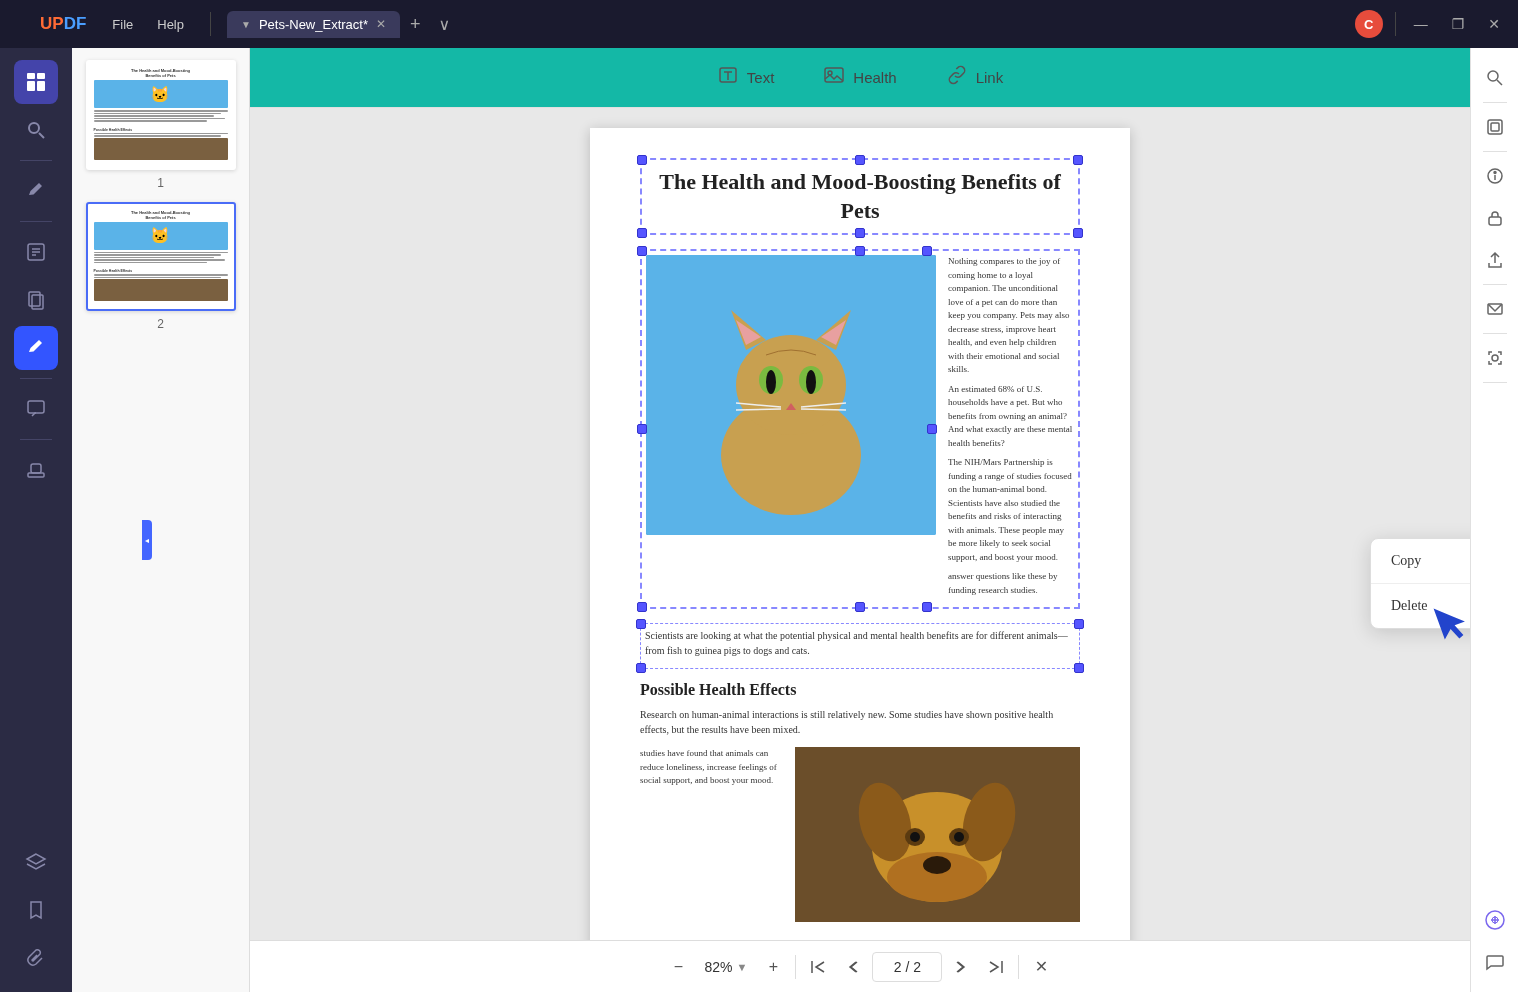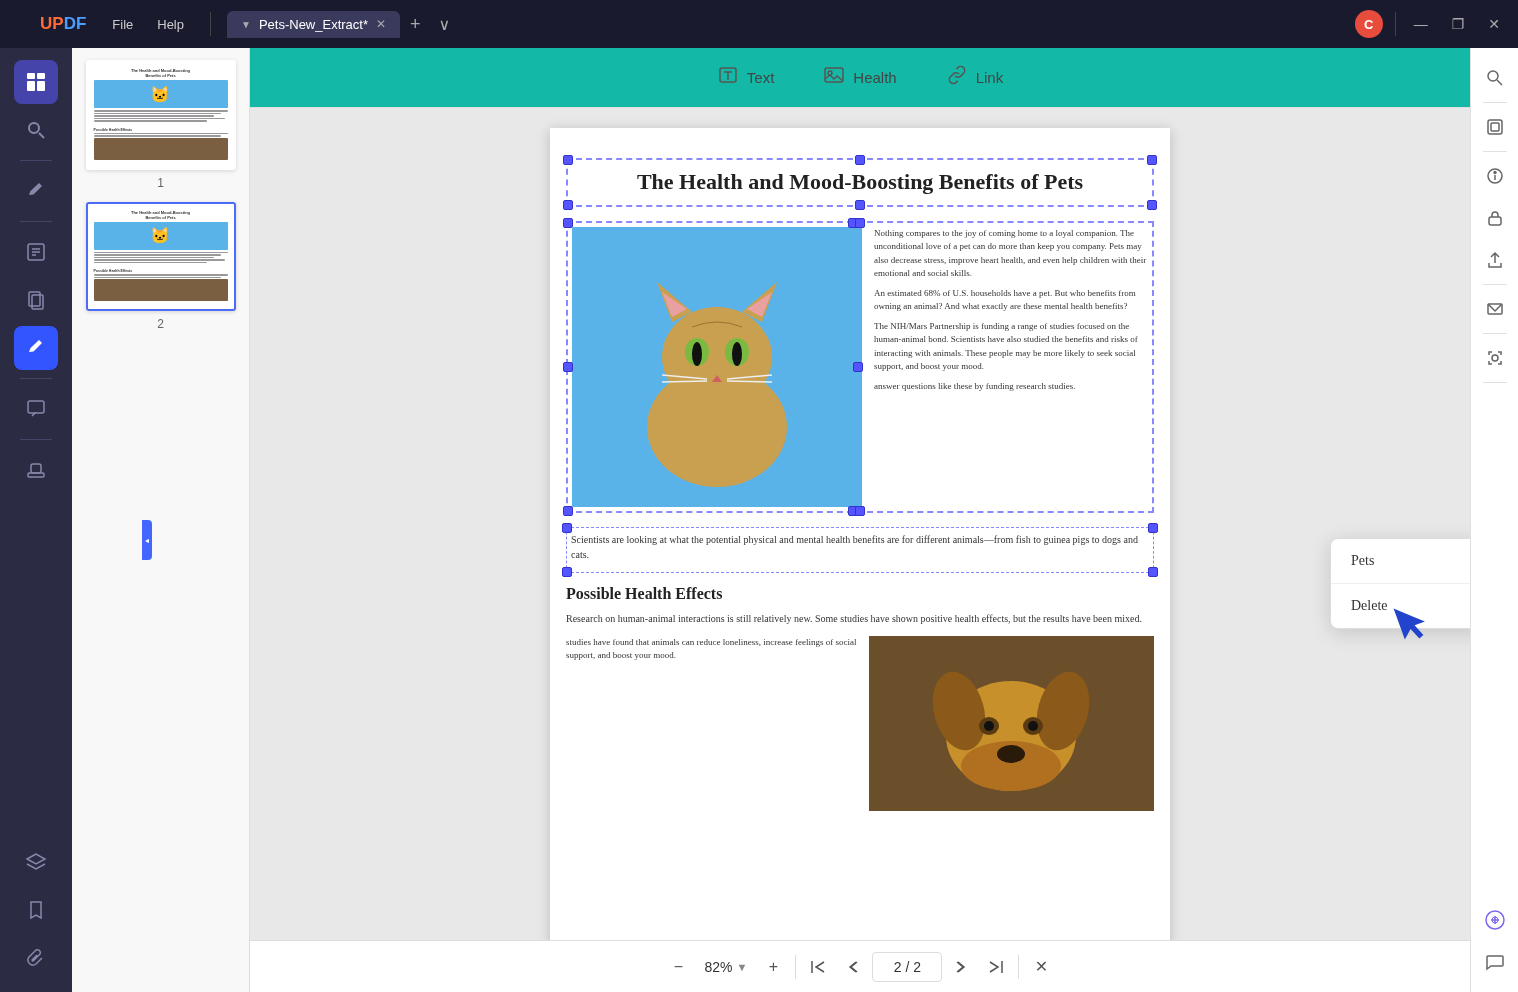--- a/index.html
+++ b/index.html
@@ -209,25 +209,25 @@
       overflow: auto;
       background: #e8e8e8;
       display: flex;
       justify-content: center;
       padding: 20px;
       position: relative;
     }
 
     .pdf-page {
       background: white;
-      width: 620px;
+      width: 540px;
       min-height: 820px;
       box-shadow: 0 2px 12px rgba(0,0,0,0.2);
       position: relative;
-      padding: 30px 16px;
+      padding: 30px 50px;
       font-family: Georgia, serif;
     }
 
     
     .pdf-title-block {
       border: 2px dashed #8888ff;
       padding: 8px;
       margin-bottom: 14px;
       text-align: center;
     }
@@ -721,21 +721,21 @@
               <circle cx="120" cy="90" r="5" fill="#111"></circle>
               <circle cx="164" cy="90" r="5" fill="#111"></circle>
 
               <ellipse cx="142" cy="118" rx="14" ry="9" fill="#2a1a0a"></ellipse>
             </svg>
           </div>
         </div>
 
         <div class="context-menu">
           <div class="context-menu-item">
-            <span>Pets</span>
+            <span>Copy</span>
 
           </div>
           <div class="context-menu-divider"></div>
           <div class="context-menu-item">
             <span>Delete</span>
 
           </div>
         </div>
 
         <div class="cursor-arrow">

